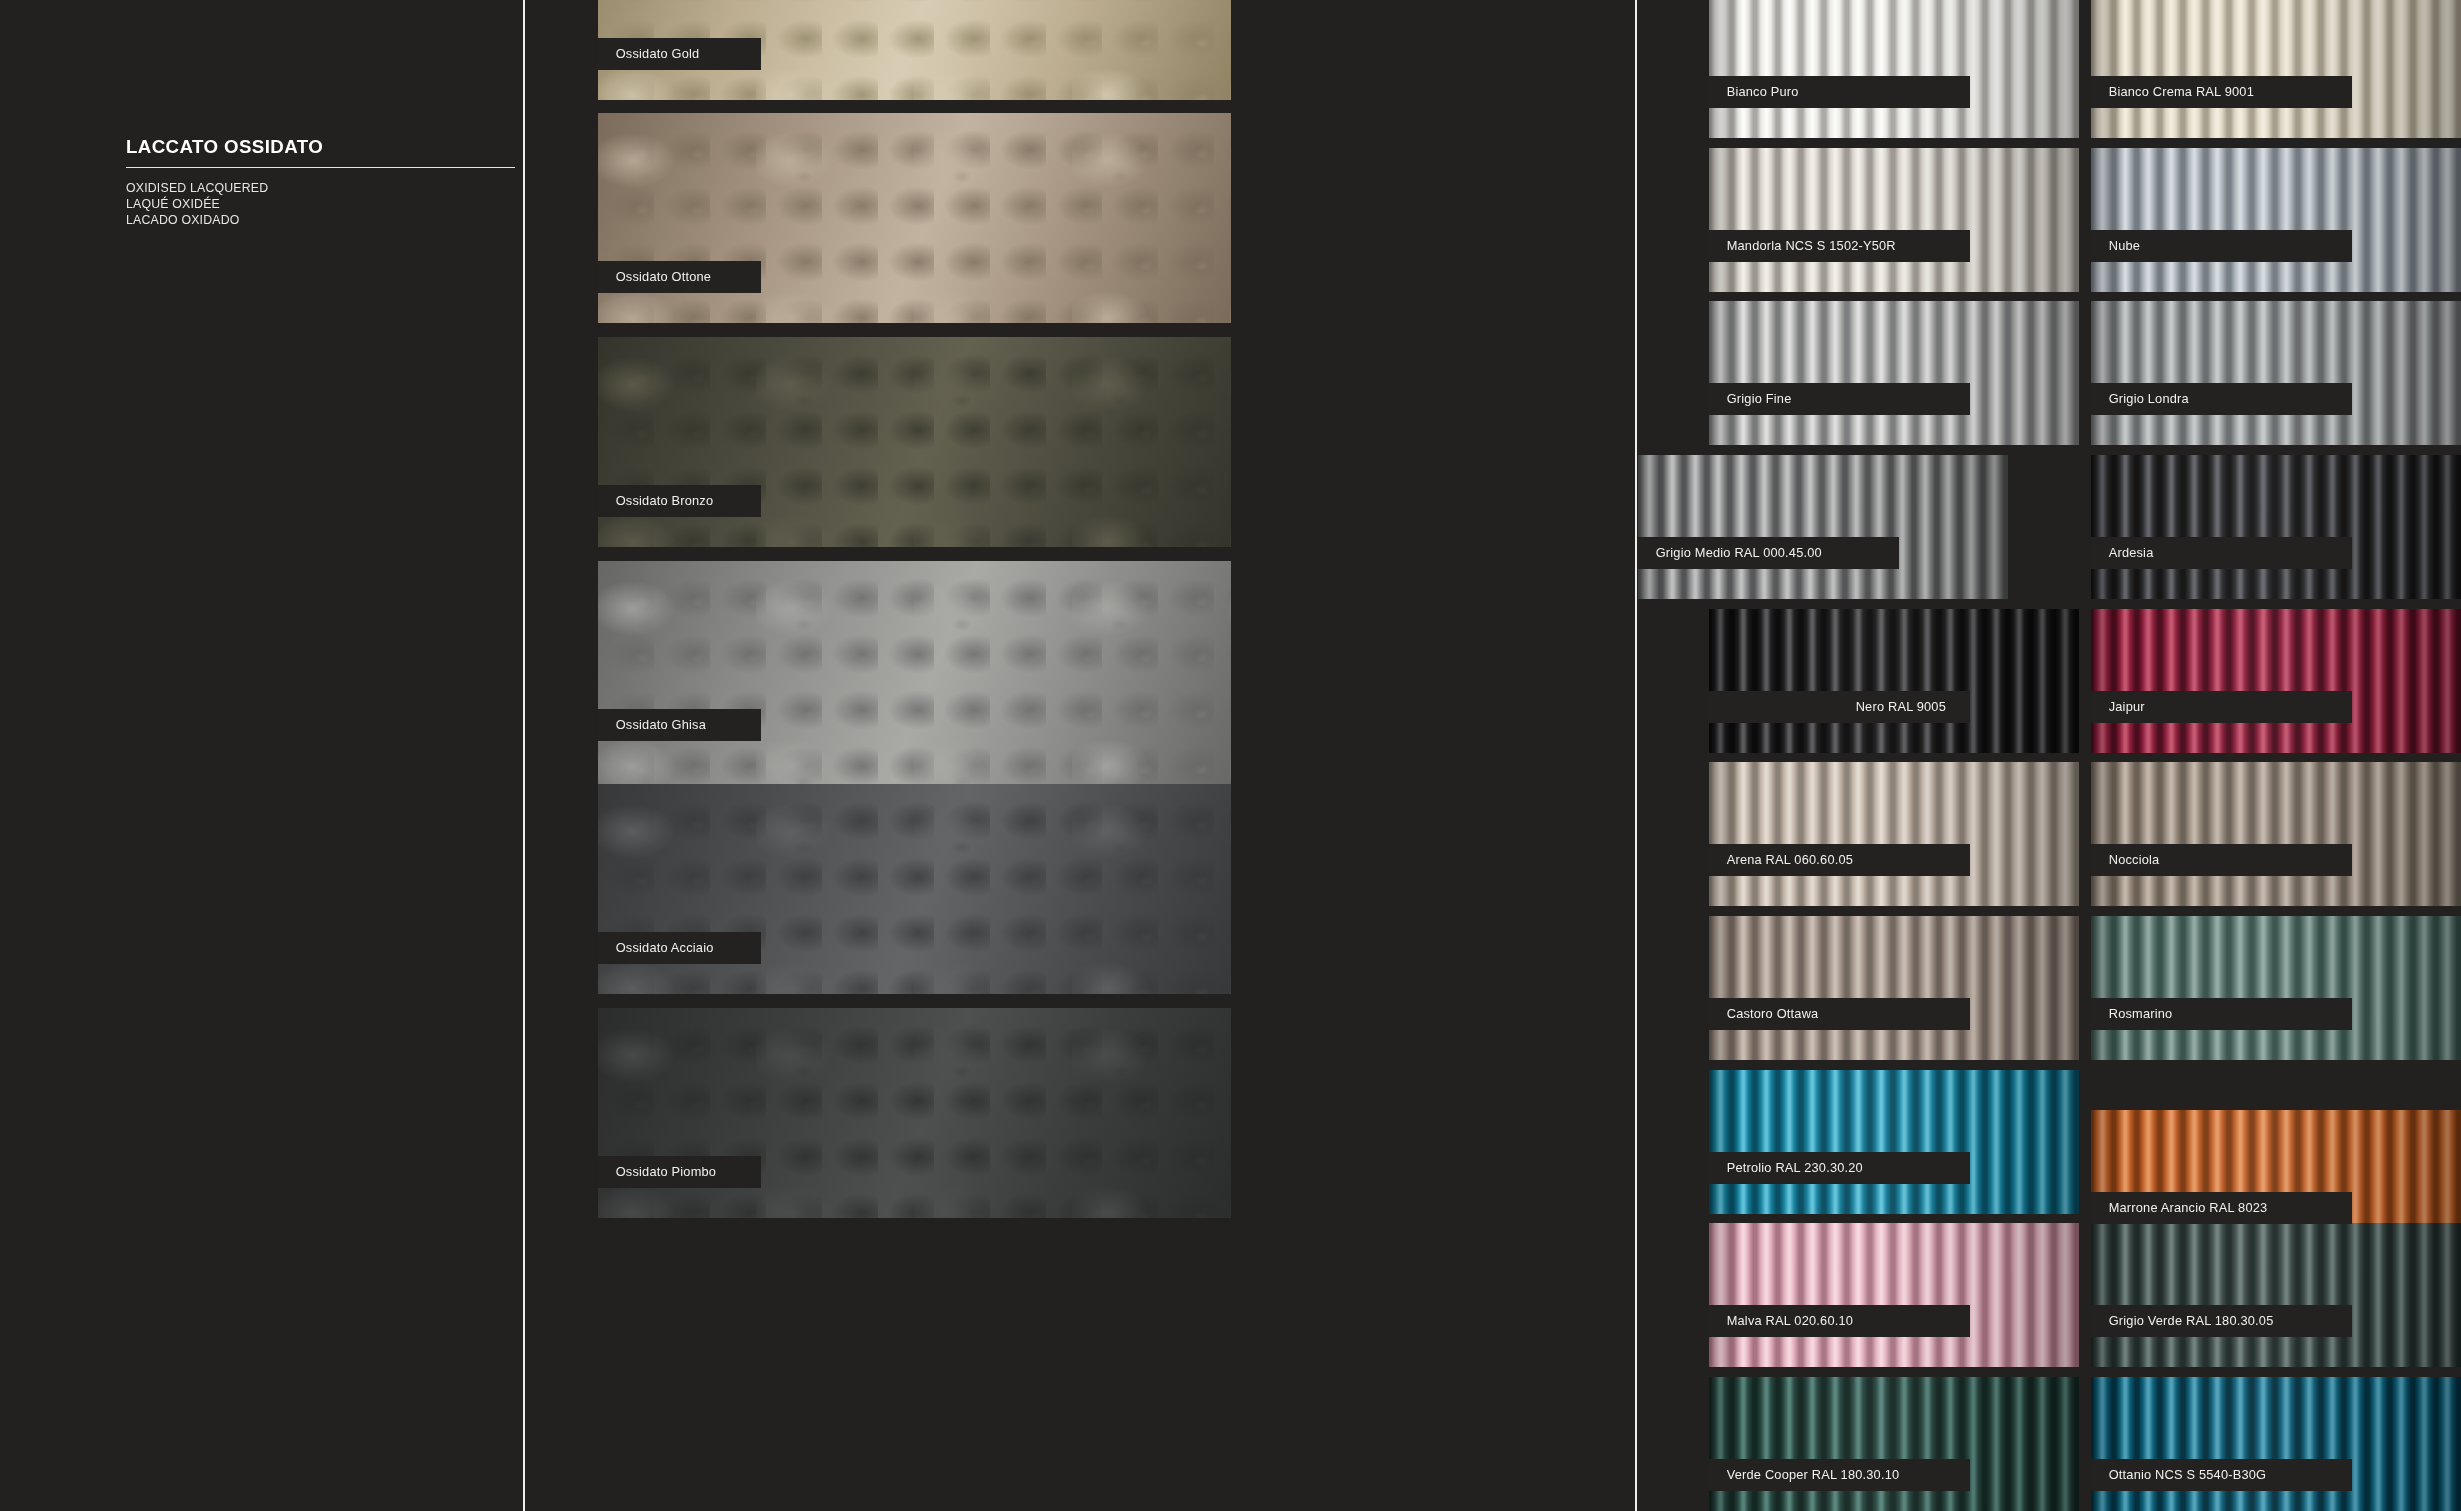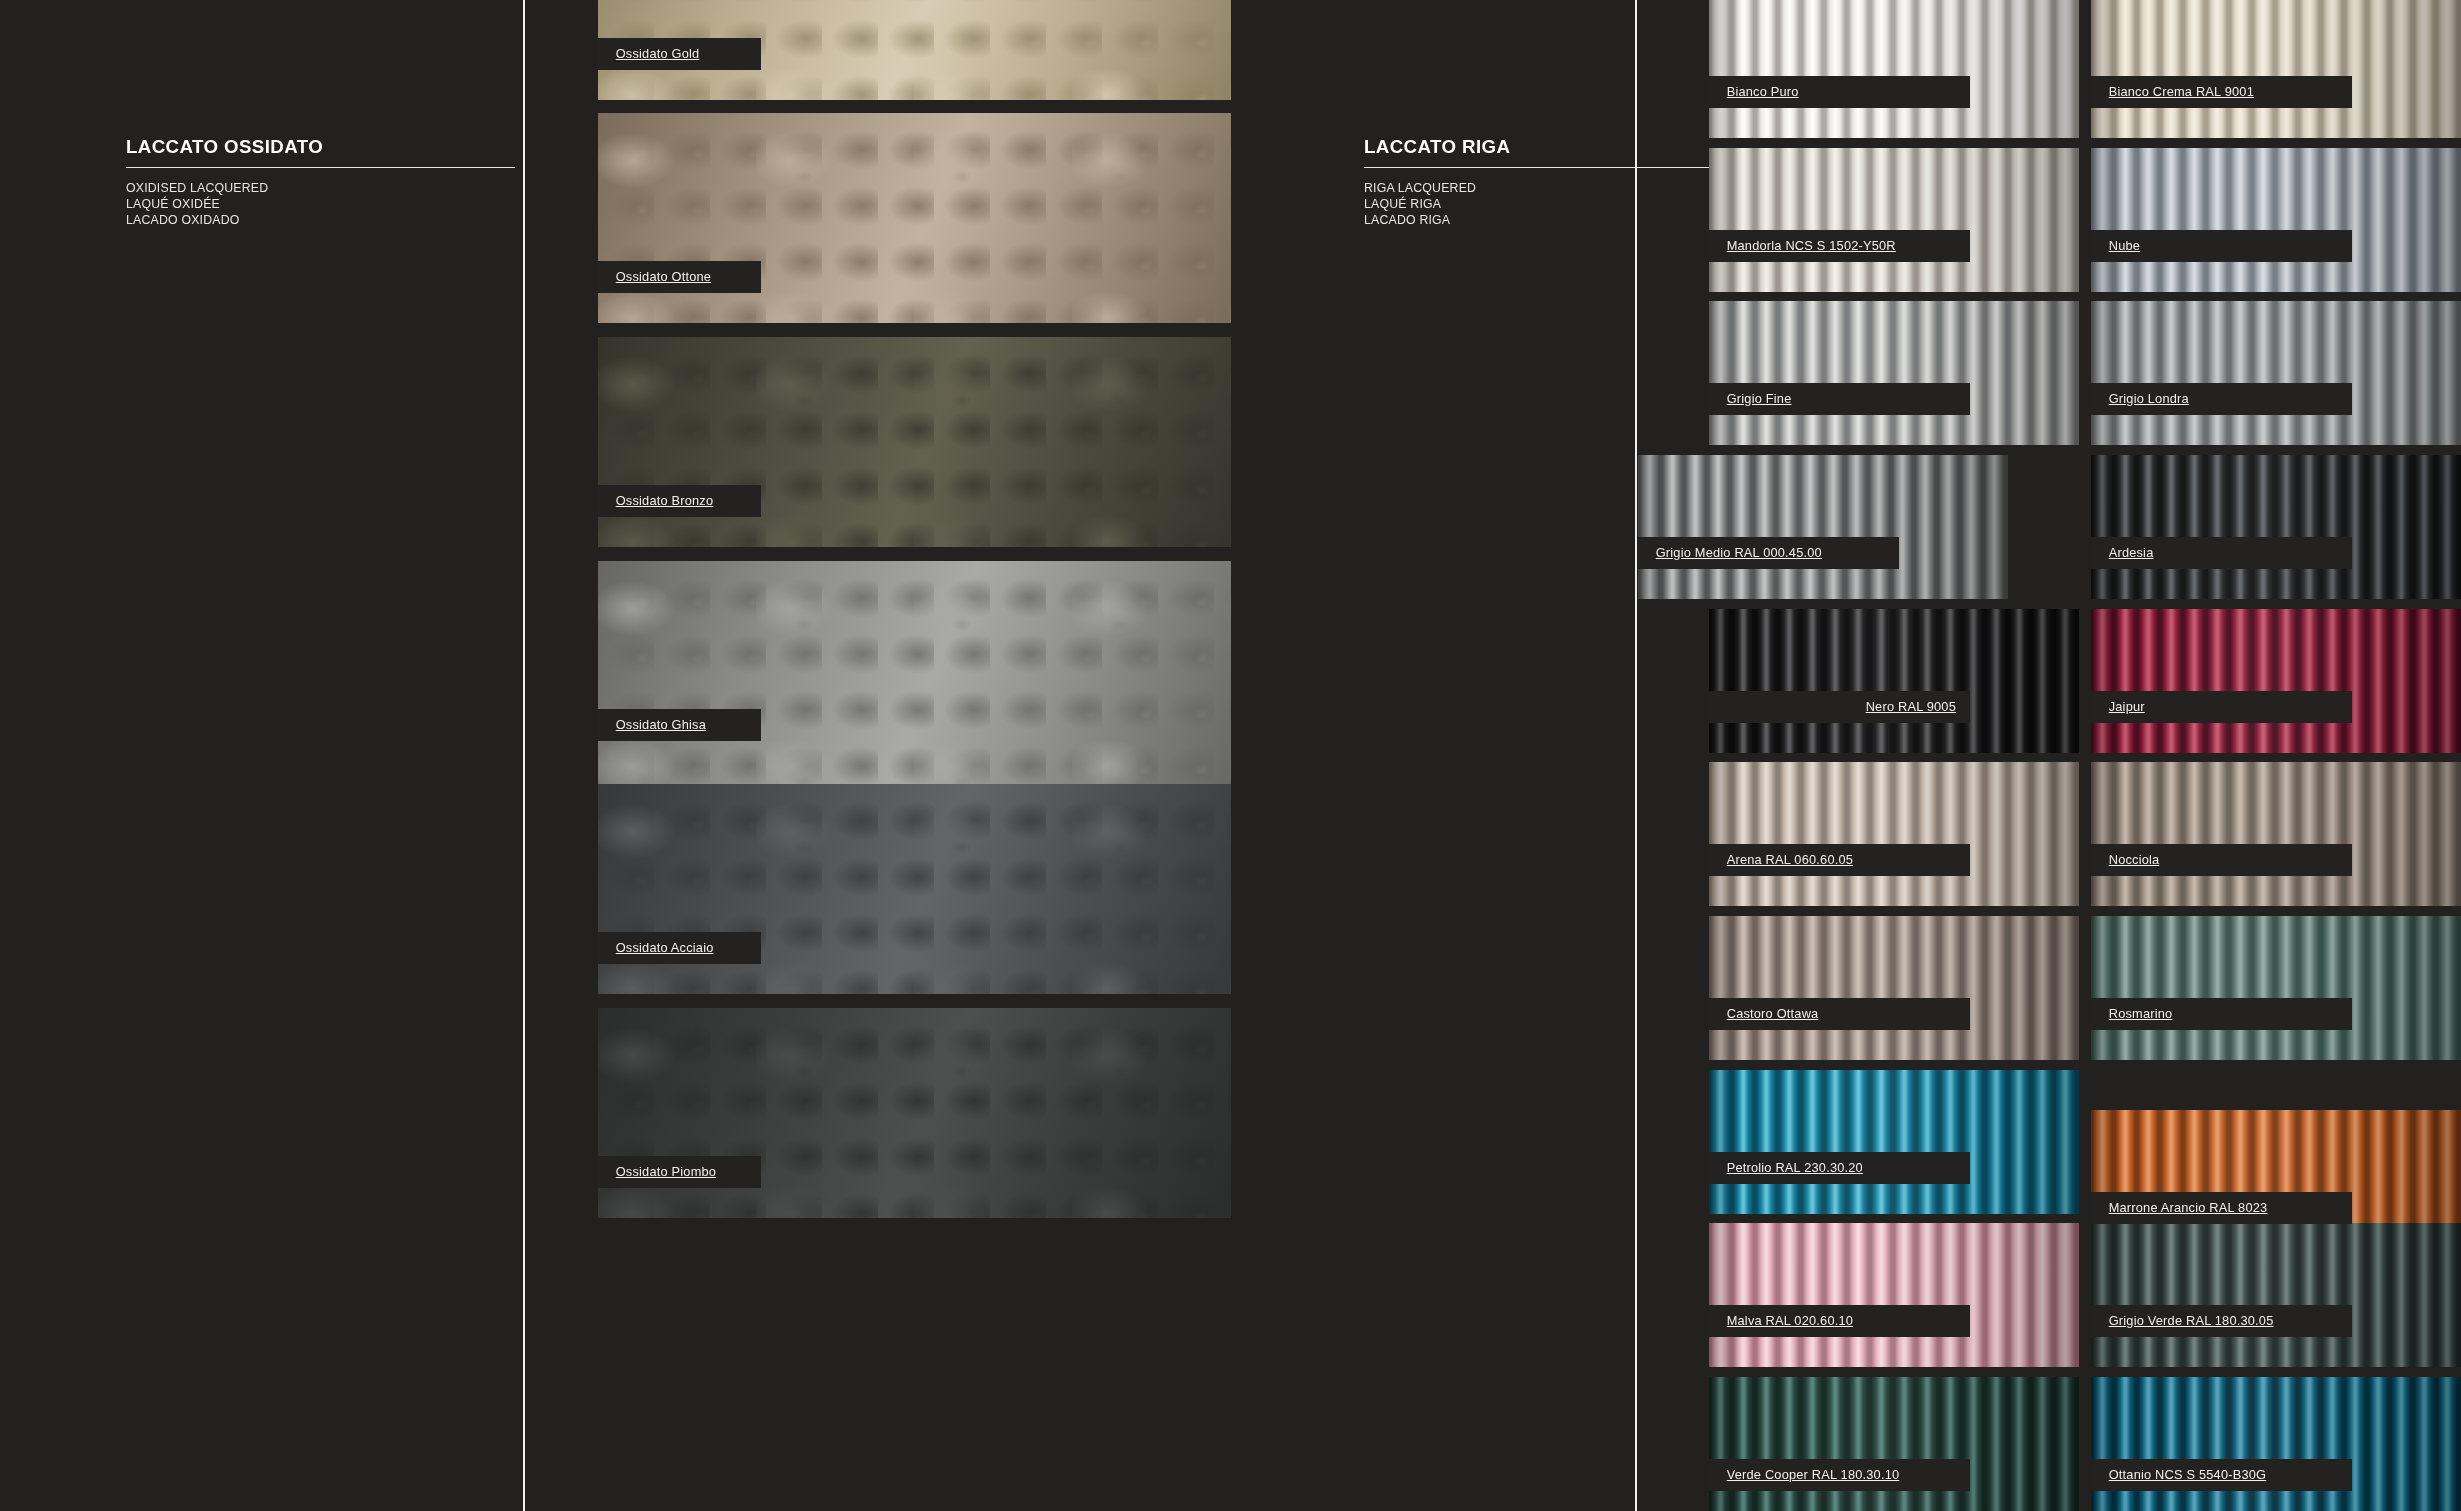--- a/index.html
+++ b/index.html
@@ -70,25 +70,24 @@
   }
   .chip-label {
     position: absolute;
     left: 0;
     height: 31.5px;
     background: #232221;
     color: #f2f1ef;
     font-size: 12.8px;
     line-height: 31.5px;
     padding-left: 17.7px;
-    padding-right: 14px;
+    padding-right: 24px;
     white-space: nowrap;
     letter-spacing: 0.2px;
     z-index: 5;
-    text-decoration: underline;
   }
 
   
   .oss-col { position: absolute; left: 598px; }
 
   .oss-tex {
     position: absolute;
     inset: 0;
     background-repeat: repeat, repeat, no-repeat;
     background-size: 158px 158px, 56px 56px, 100% 100%;
@@ -289,29 +288,20 @@
   <div class="sec-head ossidato">
     <div class="sec-title">LACCATO OSSIDATO</div>
     <div class="sec-rule"></div>
     <div class="sec-subs">
       <div>OXIDISED LACQUERED</div>
       <div>LAQUÉ OXIDÉE</div>
       <div>LACADO OXIDADO</div>
     </div>
   </div>
 
-  <div class="sec-head riga">
-    <div class="sec-title">LACCATO RIGA</div>
-    <div class="sec-rule"></div>
-    <div class="sec-subs">
-      <div>RIGA LACQUERED</div>
-      <div>LAQUÉ RIGA</div>
-      <div>LACADO RIGA</div>
-    </div>
-  </div>
 
   <div id="swatch-layer">
       <div class="swatch oss-col" style="top: -110px; width: 633px; height: 210px;">
         <div class="oss-tex" style="background-image: radial-gradient(69px 45px at 22% 30%, rgba(216, 205, 180, 0.8) 0%, transparent 62%), radial-gradient(51px 33px at 72% 66%, rgba(143, 131, 100, 0.733) 0%, transparent 60%), radial-gradient(89px 57px at 50% 88%, rgba(216, 205, 180, 0.4) 0%, transparent 66%), radial-gradient(17.7px 11.8px at 30% 40%, rgba(143, 131, 100, 0.333) 0%, transparent 58%), radial-gradient(13.8px 9.9px at 78% 72%, rgba(216, 205, 180, 0.4) 0%, transparent 58%), linear-gradient(112deg, rgb(143, 131, 100) 0%, rgb(189, 174, 145) 26%, rgb(216, 205, 180) 52%, rgb(189, 174, 145) 74%, rgb(143, 131, 100) 100%);"></div>
         <div class="chip-label" style="top: 148px; min-width: 163px;">Ossidato Gold</div>
       </div>
       <div class="swatch oss-col" style="top: 113px; width: 633px; height: 210px;">
         <div class="oss-tex" style="background-image: radial-gradient(69px 45px at 22% 30%, rgba(194, 179, 161, 0.8) 0%, transparent 62%), radial-gradient(51px 33px at 72% 66%, rgba(122, 107, 90, 0.733) 0%, transparent 60%), radial-gradient(89px 57px at 50% 88%, rgba(194, 179, 161, 0.4) 0%, transparent 66%), radial-gradient(17.7px 11.8px at 30% 40%, rgba(122, 107, 90, 0.333) 0%, transparent 58%), radial-gradient(13.8px 9.9px at 78% 72%, rgba(194, 179, 161, 0.4) 0%, transparent 58%), linear-gradient(112deg, rgb(122, 107, 90) 0%, rgb(162, 145, 126) 26%, rgb(194, 179, 161) 52%, rgb(162, 145, 126) 74%, rgb(122, 107, 90) 100%);"></div>
         <div class="chip-label" style="top: 148px; min-width: 163px;">Ossidato Ottone</div>
       </div>

